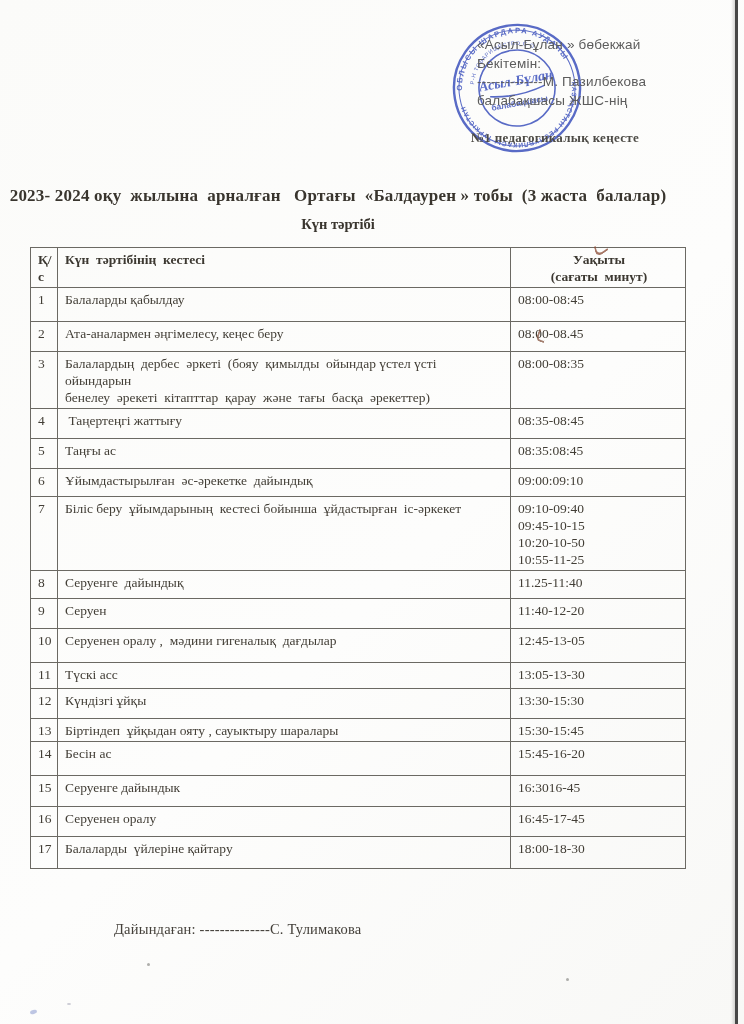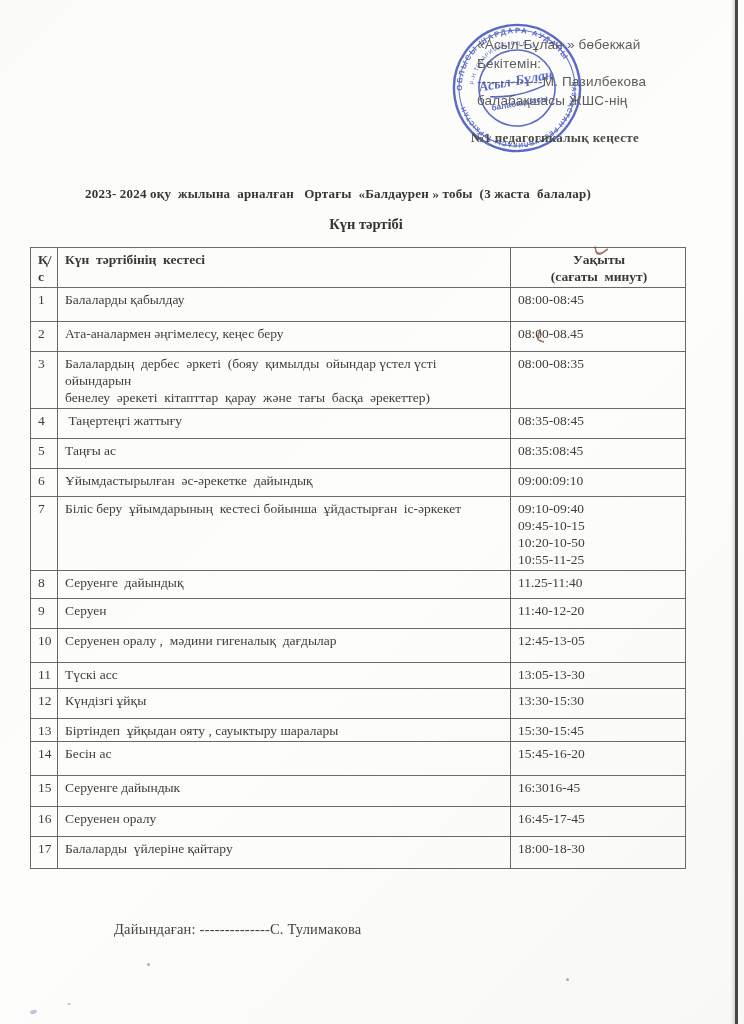--- a/index.html
+++ b/index.html
@@ -25,25 +25,25 @@
     color:#4c4a45;letter-spacing:.3px;
   }
   
   .stamp{
     position:absolute;left:437px;top:8px;width:160px;height:160px;
     mix-blend-mode:multiply;opacity:.85;transform:rotate(-10deg);
   }
   
   .title{
     position:absolute;left:0;top:186px;width:676px;text-align:center;
-    font-weight:bold;font-size:13px;color:#39352e;letter-spacing:.2px;
+    font-weight:bold;font-size:17px;color:#39352e;letter-spacing:.2px;
   }
   .subtitle{
     position:absolute;left:0;top:216px;width:676px;text-align:center;
-    font-weight:bold;font-size:14.5px;color:#39352e;padding-left:28px;
+    font-weight:bold;font-size:14.5px;color:#39352e;
   }
   
   table.schedule{
     position:absolute;left:30px;top:247px;width:655px;
     border-collapse:collapse;table-layout:fixed;
   }
   table.schedule th, table.schedule td{
     border:1px solid #6b6963;vertical-align:top;
     font-size:13.5px;line-height:17px;color:#423e36;
     padding:3px 5px 2px 7px;white-space:pre-wrap;overflow:hidden;

